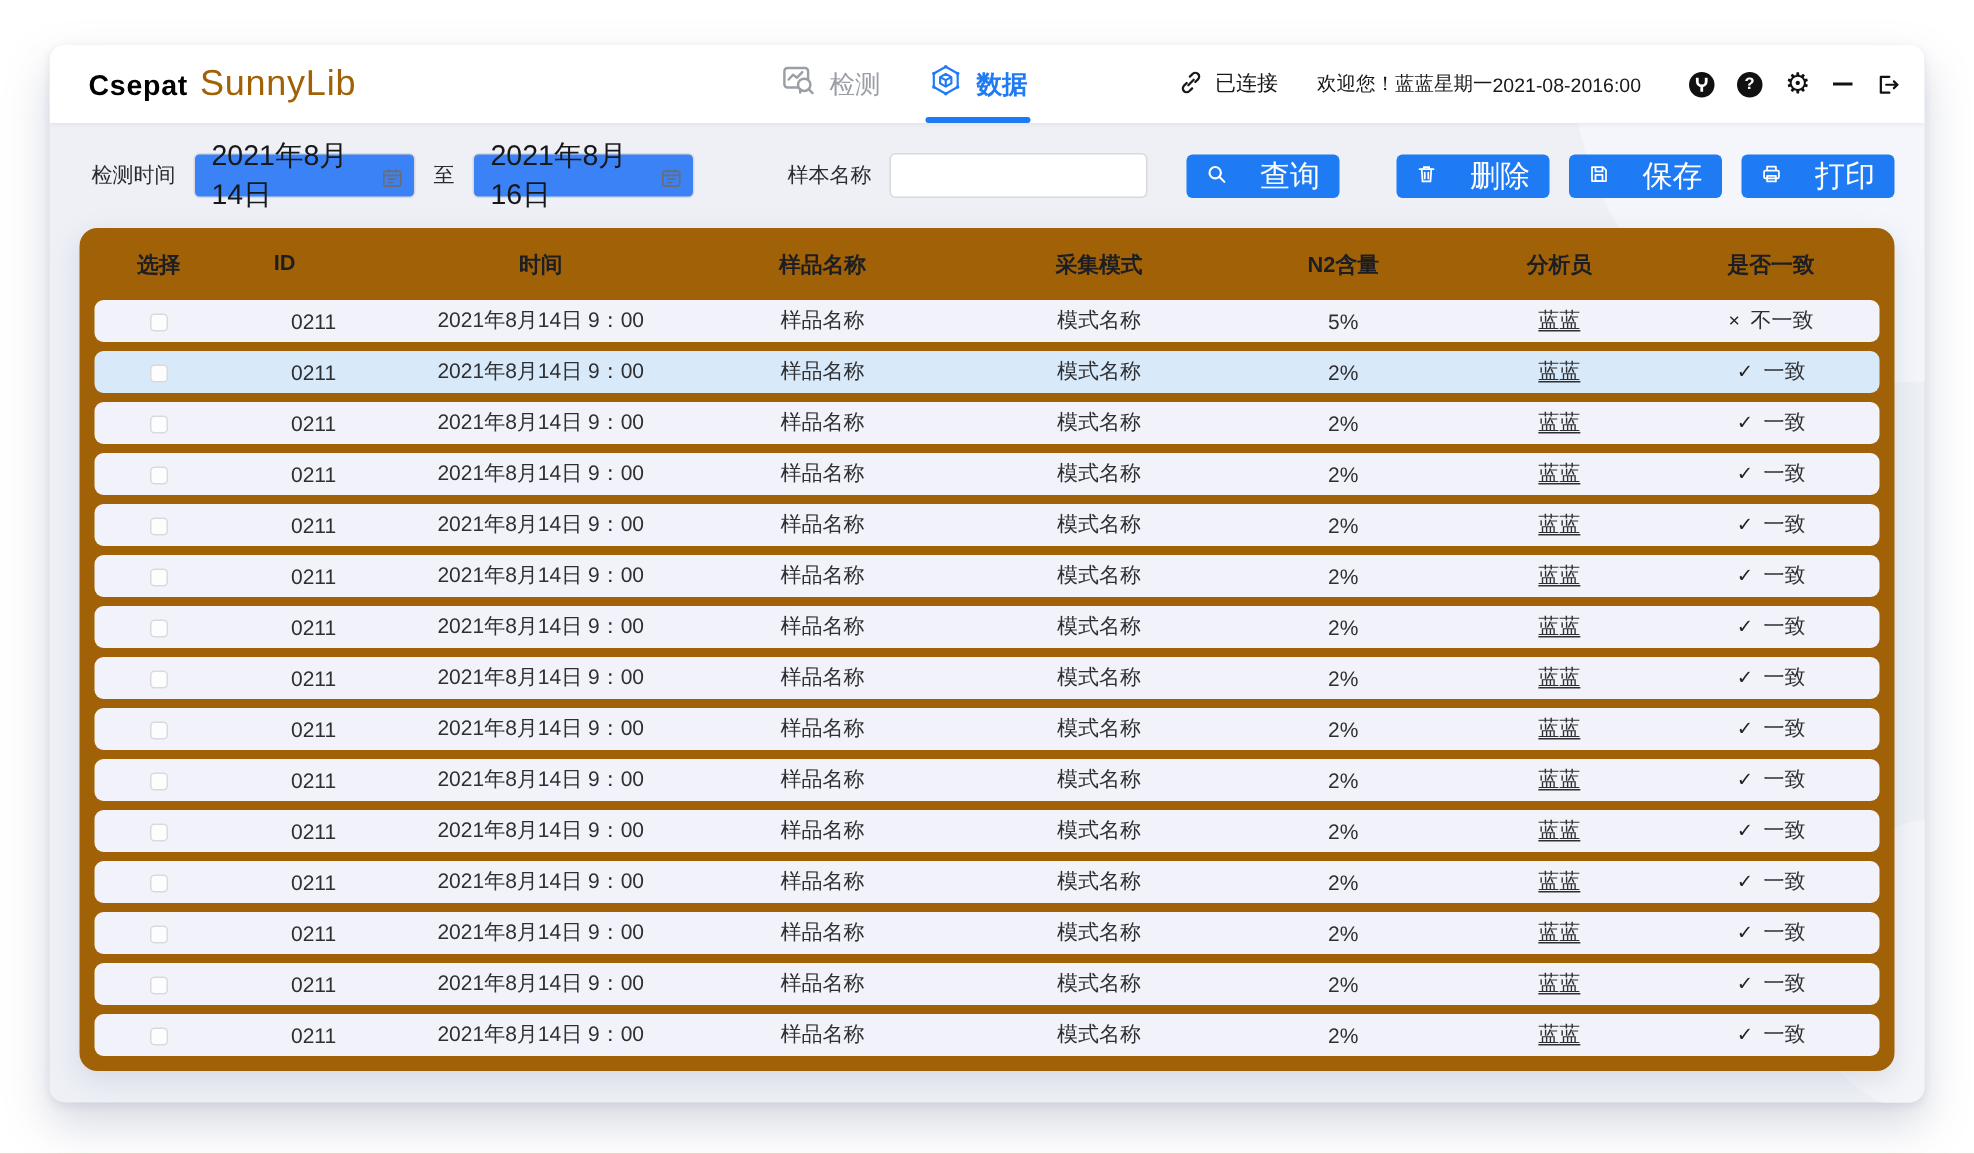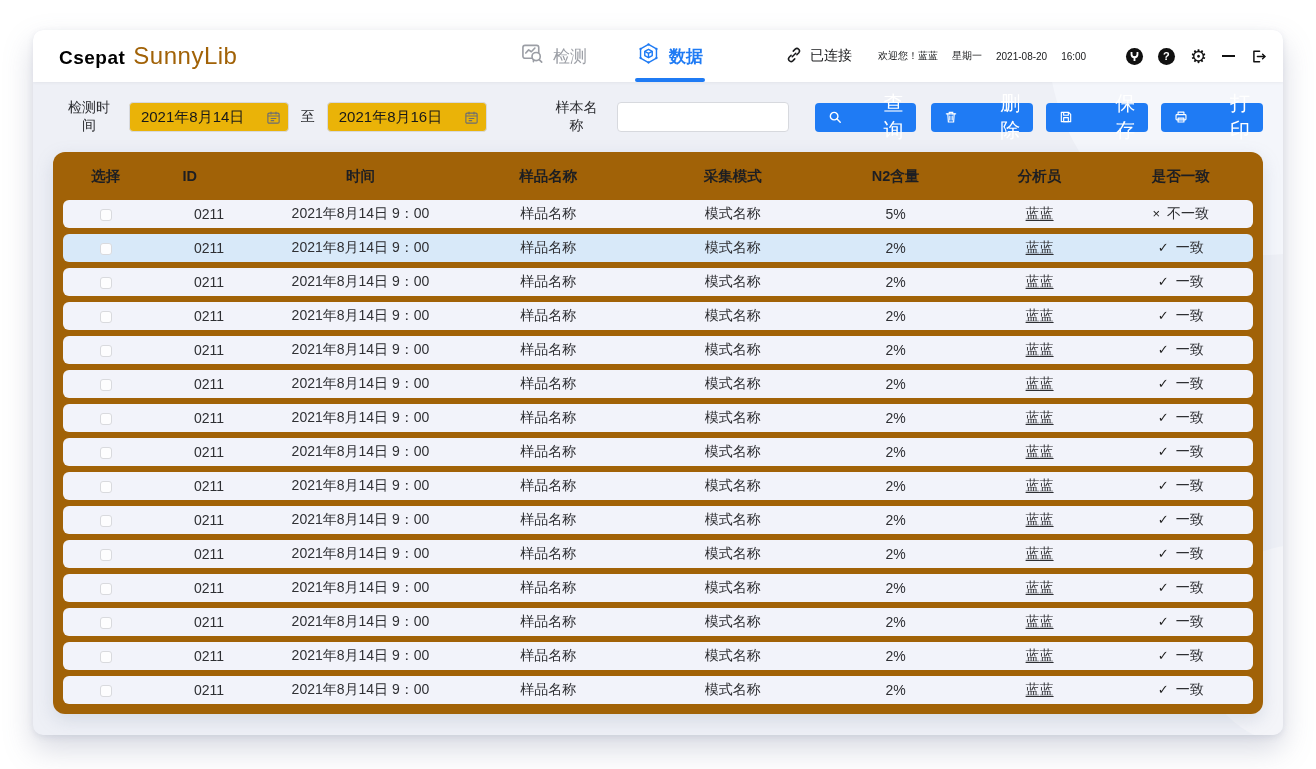--- a/index.html
+++ b/index.html
@@ -17,51 +17,51 @@
     background:#f4f5f9; left:1165px; top:515px; z-index:0; }
 
   
   .topbar { position:relative; z-index:3; height:52px; background:#fff;
     display:flex; align-items:center; padding:0 20px;
     box-shadow:0 1px 3px rgba(0,0,0,.05); }
   .logo { display:flex; align-items:baseline; gap:8px; margin-left:6px; }
   .logo-main { font-size:19px; font-weight:800; color:#000000; letter-spacing:.5px;text-align:right; }
   .logo-sub  { font-size:24px; font-weight:400; color:#a16207; letter-spacing:.5px; }
 
-  .nav { position:absolute; left:488px; top:0; height:52px; display:flex; gap:50px; }
+  .nav { position:absolute; left:488px; top:0; height:52px; display:flex; gap:32px; }
   .nav-item { position:relative; height:52px; display:flex; align-items:center; gap:9px;
     font-size:17px; cursor:pointer; }
   .nav-item.inactive { color:#9b9ea5; }
   .nav-item.active { color:#1f7bf4; font-weight:600; }
   .nav-item.active::after { content:""; position:absolute; left:-2px; right:-2px; bottom:0;
     height:4px; border-radius:2px; background:#1f7bf4; }
 
   .connection { position:absolute; left:752px; top:0; height:52px; display:flex;
     align-items:center; gap:7px; font-size:14px; color:#17181a; }
 
   .welcome { position:absolute; left:845px; top:0; height:52px; display:flex;
-    align-items:center; gap:14px; font-size:10px; color:#17181a; }
+    align-items:center; font-size:13px; color:#17181a; }
 
   .win-icons { position:absolute; right:16px; top:0; height:52px; display:flex;
     align-items:center; gap:15px; }
   .circle-glyph { width:17px; height:17px; border-radius:50%; background:#111;
     color:#fff; font-size:11px; font-weight:700; display:flex; align-items:center;
     justify-content:center; cursor:pointer; }
   .gear-glyph { font-size:19px; color:#111; line-height:1; cursor:pointer;
     font-family:"DejaVu Sans",sans-serif; }
   .min-glyph { width:13px; height:2.4px; background:#111; cursor:pointer; }
   .icon-btn { display:flex; align-items:center; cursor:pointer; }
 
   
   .filterbar { position:relative; z-index:2; height:70px; display:flex;
     align-items:center; padding:0 20px 0 28px; }
   .f-label { font-size:14px; color:#2b2c30;text-align:center; }
-  .date-input { position:relative; margin-left:12px; width:160px; height:30px;
-    background:#eab308; border:1px solid #d7d9de; border-radius:4px; display:flex;
-    align-items:center; padding:0 26px 0 11px; font-size:15px; color:#17181a;
+  .date-input { position:relative; margin-left:12px; width:148px; height:30px;
+    background:#3b82f6; border:1px solid #d7d9de; border-radius:4px; display:flex;
+    align-items:center; padding:0 26px 0 11px; font-size:19px; color:#17181a;
     cursor:pointer; }
   .date-input .cal { position:absolute; right:7px; top:7px; }
   .range-sep { margin:0 12px; font-size:14px; color:#2b2c30; }
   .sample-label { margin-left:62px; }
   .sample-input { margin-left:12px; width:172px; height:30px; background:#fff;
     border:1px solid #d7d9de; border-radius:4px; padding:0 10px; font-size:14px;
     color:#17181a; outline:none; font-family:inherit; }
   .btn { height:29px; border:none; border-radius:4px; background:#1f7bf4; color:#fff;
     font-size:20px; display:inline-flex; align-items:center; justify-content:center;
     gap:22px; padding:0 13px; cursor:pointer; font-family:inherit;text-align:right; }

